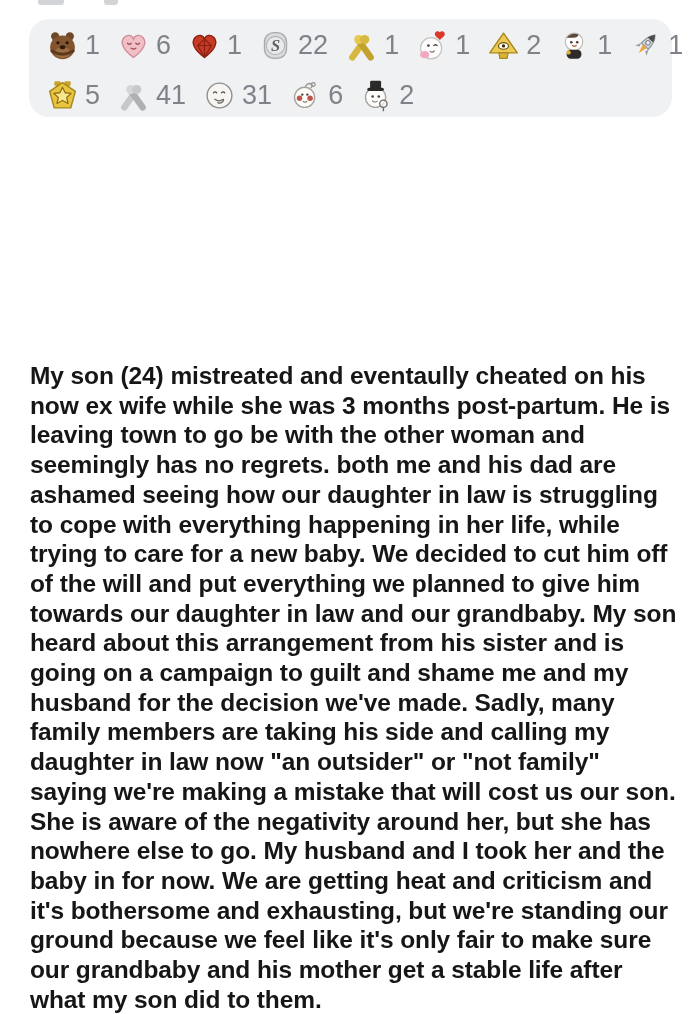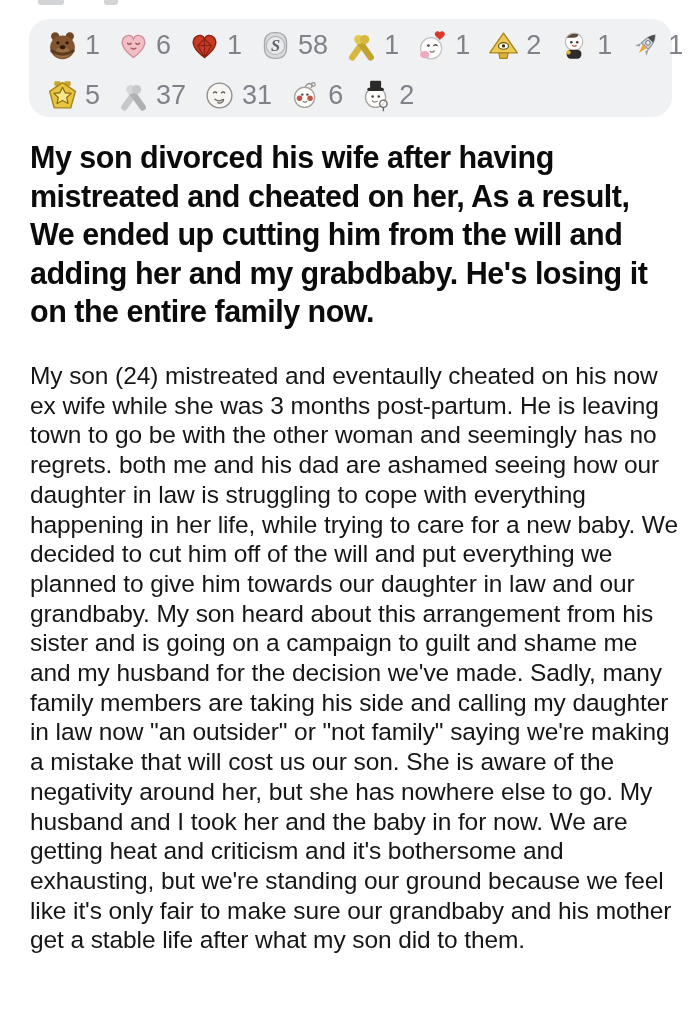--- a/index.html
+++ b/index.html
@@ -34,21 +34,21 @@
   }
 
   .post-title{
     position:absolute;left:30px;top:138px;width:644px;margin:0;
     font-size:30.5px;line-height:38.6px;font-weight:700;
     letter-spacing:-0.5px;
     color:var(--title-color,#0b0b0b);
   }
   .post-body{
     position:absolute;left:30px;top:361px;width:648px;margin:0;
-    font-size:24.5px;line-height:29.7px;font-weight:400;
+    font-size:24.5px;line-height:29.7px;font-weight:700;
     letter-spacing:-0.1px;
     color:var(--body-color,#161616);
   }
 </style>
 </head>
 <body>
 
 <div class="page">
 
   <div class="crop-artifact">
@@ -96,21 +96,21 @@
           <span class="award-count">1</span>
         </span>
         <span class="award">
           <span class="award-icon">
             <svg viewBox="0 0 36 36">
               <rect x="6" y="4" width="24" height="28" rx="10" fill="#d9dadc" stroke="#a7a9ad" stroke-width="1.5"></rect>
               <circle cx="18" cy="18" r="10" fill="#e9eaec" stroke="#b3b5b9" stroke-width="1.2"></circle>
               <text x="18" y="24.5" font-size="18" font-weight="bold" font-style="italic" text-anchor="middle" fill="#5f6266" font-family="Liberation Serif, serif">S</text>
             </svg>
           </span>
-          <span class="award-count">58</span>
+          <span class="award-count">22</span>
         </span>
         <span class="award">
           <span class="award-icon">
             <svg viewBox="0 0 36 36">
               <path d="M8 31 L20 14" stroke="#d7b83f" stroke-width="7" stroke-linecap="round"></path>
               <path d="M28 31 L16 14" stroke="#c2a12c" stroke-width="7" stroke-linecap="round"></path>
               <circle cx="15" cy="11.5" r="5" fill="#e3c851"></circle>
               <circle cx="21.5" cy="11.5" r="5" fill="#d7b83f"></circle>
             </svg>
           </span>
@@ -184,21 +184,21 @@
         </span>
         <span class="award">
           <span class="award-icon">
             <svg viewBox="0 0 36 36">
               <path d="M8 31 L20 14" stroke="#c6c8ca" stroke-width="7" stroke-linecap="round"></path>
               <path d="M28 31 L16 14" stroke="#aeb0b3" stroke-width="7" stroke-linecap="round"></path>
               <circle cx="15" cy="11.5" r="5" fill="#d4d6d8"></circle>
               <circle cx="21.5" cy="11.5" r="5" fill="#c6c8ca"></circle>
             </svg>
           </span>
-          <span class="award-count">37</span>
+          <span class="award-count">41</span>
         </span>
         <span class="award">
           <span class="award-icon">
             <svg viewBox="0 0 36 36">
               <circle cx="18" cy="18" r="13.5" fill="#f6f5f2" stroke="#8e8e8c" stroke-width="1.5"></circle>
               <path d="M11.5 15 q1.7 -1.9 3.4 0" stroke="#55514d" stroke-width="1.4" fill="none" stroke-linecap="round"></path>
               <path d="M20.3 15 q1.7 -1.9 3.4 0" stroke="#55514d" stroke-width="1.4" fill="none" stroke-linecap="round"></path>
               <path d="M13 22 q3.7 3.2 8 0.6 q2.2 -1.3 1 1.5 q-2.3 3.2 -5.8 1.7" stroke="#6b6762" stroke-width="1.4" fill="none" stroke-linecap="round"></path>
             </svg>
           </span>
@@ -230,17 +230,16 @@
               <circle cx="25.5" cy="27" r="4" fill="#ffffff" fill-opacity="0.6" stroke="#6f6a64" stroke-width="1.5"></circle>
               <path d="M25.5 31 l0 3.5" stroke="#6f6a64" stroke-width="1.5" stroke-linecap="round"></path>
               <path d="M13.5 24 q2.6 2 5.2 0.4" stroke="#8a8178" stroke-width="1.3" fill="none" stroke-linecap="round"></path>
             </svg>
           </span>
           <span class="award-count">2</span>
         </span>
       </div>
   </div>
 
-  <h1 class="post-title">My son divorced his wife after having mistreated and cheated on her, As a result, We ended up cutting him from the will and adding her and my grabdbaby. He's losing it on the entire family now.</h1>
 
   <p class="post-body">My son (24) mistreated and eventaully cheated on his now ex wife while she was 3 months post-partum. He is leaving town to go be with the other woman and seemingly has no regrets. both me and his dad are ashamed seeing how our daughter in law is struggling to cope with everything happening in her life, while trying to care for a new baby. We decided to cut him off of the will and put everything we planned to give him towards our daughter in law and our grandbaby. My son heard about this arrangement from his sister and is going on a campaign to guilt and shame me and my husband for the decision we've made. Sadly, many family members are taking his side and calling my daughter in law now "an outsider" or "not family" saying we're making a mistake that will cost us our son. She is aware of the negativity around her, but she has nowhere else to go. My husband and I took her and the baby in for now. We are getting heat and criticism and it's bothersome and exhausting, but we're standing our ground because we feel like it's only fair to make sure our grandbaby and his mother get a stable life after what my son did to them.</p>
 
 </div>
 
 </body></html>

